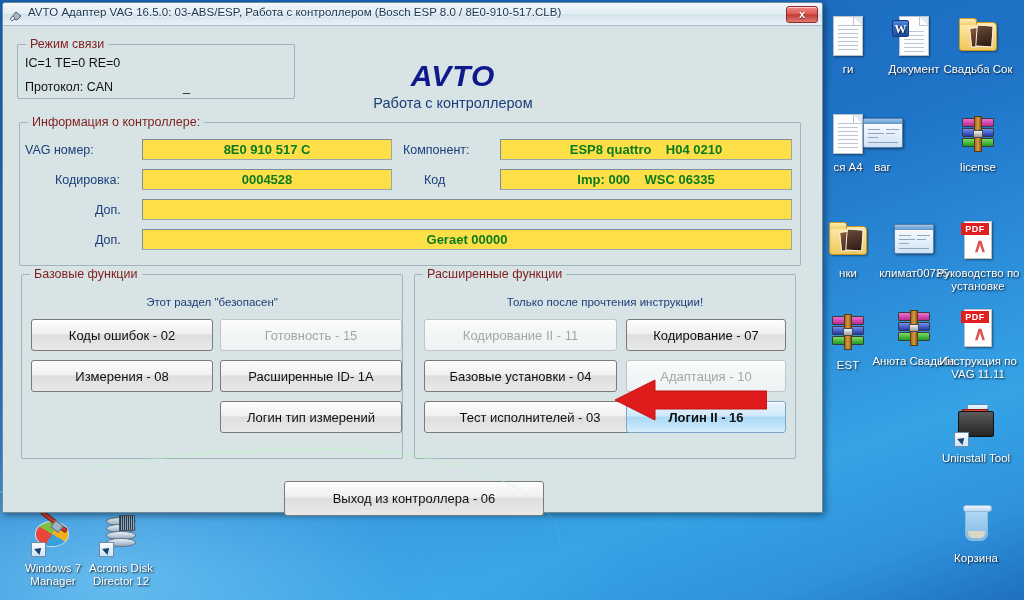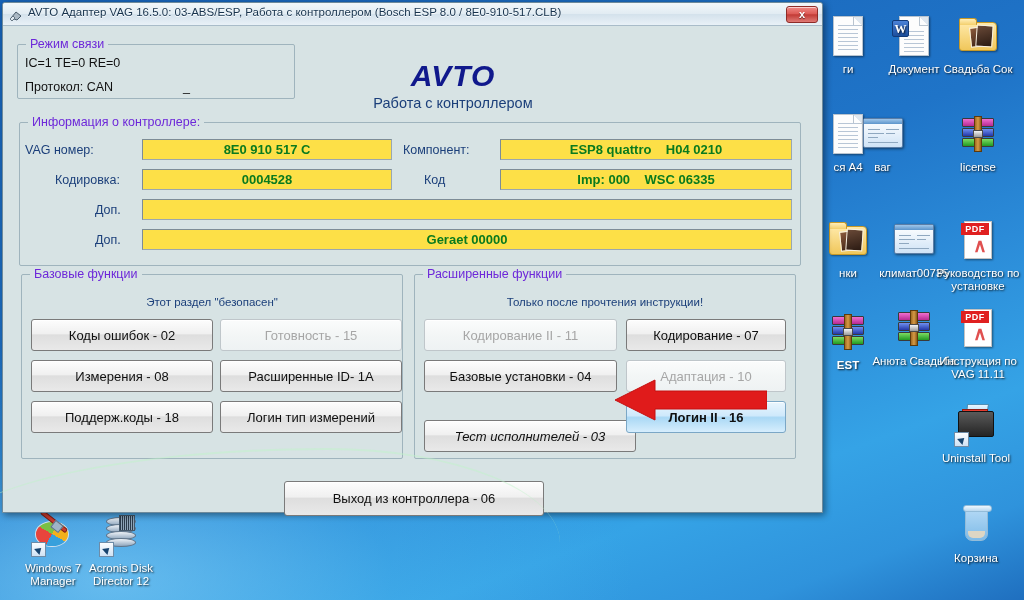--- a/index.html
+++ b/index.html
@@ -138,21 +138,21 @@
   #btn-close .x{
     position:absolute;left:0;right:0;top:1px;text-align:center;color:#fff;font-size:11px;font-weight:bold;
     text-shadow:0 1px 1px rgba(0,0,0,.55);
   }
   #client { position:absolute; left:0; top:23px; right:0; bottom:0; background:#d7e3e4; }
 
   
   .grp { position:absolute; border:1px solid #9fb4bd; background:transparent; border-radius:2px; }
   .grp > .cap {
     position:absolute; top:-8px; left:8px; padding:0 4px; background:#d7e3e4;
-    font-size:12.5px; color:#6d28d9;
+    font-size:12.5px; color:#7f1d1d;
   }
 
   .lab { position:absolute; font-size:12.5px; color:#1b3f7a; }
   .lab.dark { color:#111; }
 
   .fld {
     position:absolute; background:#fde047; border:1px solid #9aa7b0;
     border-top-color:#7d8c96; border-left-color:#7d8c96;
     font-size:13px; font-weight:bold; color:#0a7a1e; text-align:center;
     line-height:19px; white-space:pre; overflow:hidden;
@@ -297,21 +297,21 @@
       </div>
       <div class="dicon" style="left: 930px; top: 218px;">
         <span class="glyph">
           <span class="ic-pdf">
             <span class="tag">PDF</span>
             <span class="a">∧</span>
           </span>
         </span>
         <span class="lbl">Руководство по установке</span>
       </div>
-      <div class="dicon" style="left: 800px; top: 310px; font-weight: bold;">
+      <div class="dicon" style="left: 800px; top: 310px;">
         <span class="glyph">
           <span class="ic-rar">
             <span class="bk bk1"></span>
             <span class="bk bk2"></span>
             <span class="bk bk3"></span>
             <span class="strap"></span>
             <span class="buck"></span>
           </span>
         </span>
         <span class="lbl">EST</span>
@@ -429,33 +429,32 @@
 
       <div class="grp" style="left:18px; top:248px; width:382px; height:185px;">
         <span class="cap">Базовые функции</span>
       </div>
       <span class="hint" style="left:18px; top:270px; width:382px;">Этот раздел "безопасен"</span>
 
       <div class="btn" style="left:28px;  top:293px; width:182px; height:32px;">Коды ошибок - 02</div>
       <div class="btn dis" style="left:217px; top:293px; width:182px; height:32px;">Готовность - 15</div>
       <div class="btn" style="left:28px;  top:334px; width:182px; height:32px;">Измерения - 08</div>
       <div class="btn" style="left:217px; top:334px; width:182px; height:32px;">Расширенные ID- 1A</div>
-      <div class="btn" style="left:28px;  top:375px; width:182px; height:32px;">Поддерж.коды - 18</div>
       <div class="btn" style="left:217px; top:375px; width:182px; height:32px;">Логин тип измерений</div>
 
       <div class="grp" style="left:411px; top:248px; width:382px; height:185px;">
         <span class="cap">Расширенные функции</span>
       </div>
       <span class="hint" style="left:411px; top:270px; width:382px;">Только после прочтения инструкции!</span>
 
       <div class="btn dis" style="left:421px; top:293px; width:193px; height:32px;">Кодирование II - 11</div>
       <div class="btn" style="left:623px; top:293px; width:160px; height:32px;">Кодирование - 07</div>
       <div class="btn" style="left:421px; top:334px; width:193px; height:32px;">Базовые установки - 04</div>
       <div class="btn dis" style="left:623px; top:334px; width:160px; height:32px;">Адаптация - 10</div>
-      <div class="btn" style="left:421px; top:394px; width:212px; height:32px;font-style:italic;">Тест исполнителей - 03</div>
+      <div class="btn" style="left:421px; top:375px; width:212px; height:32px;">Тест исполнителей - 03</div>
       <div class="btn hl" style="left:623px; top:375px; width:160px; height:32px;font-weight:bold;">Логин II - 16</div>
 
       <div class="btn" style="left:281px; top:455px; width:260px; height:35px;">Выход из контроллера - 06</div>
 
       <div id="arrow">
         <svg width="152" height="44" viewBox="0 0 152 44">
           <polygon points="0,22 40,2 40,13 152,13 152,31 40,31 40,42" fill="#e01b1b" stroke="#c41010" stroke-width="1"></polygon>
         </svg>
       </div>
 

